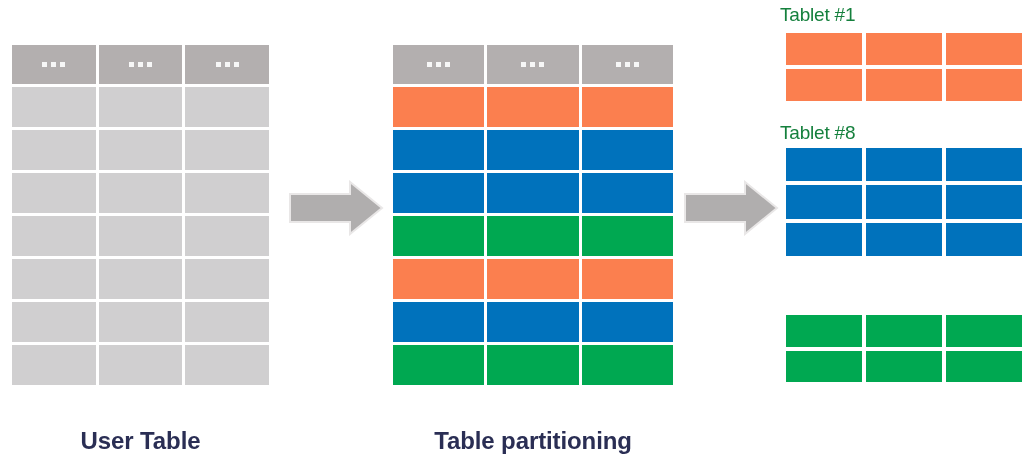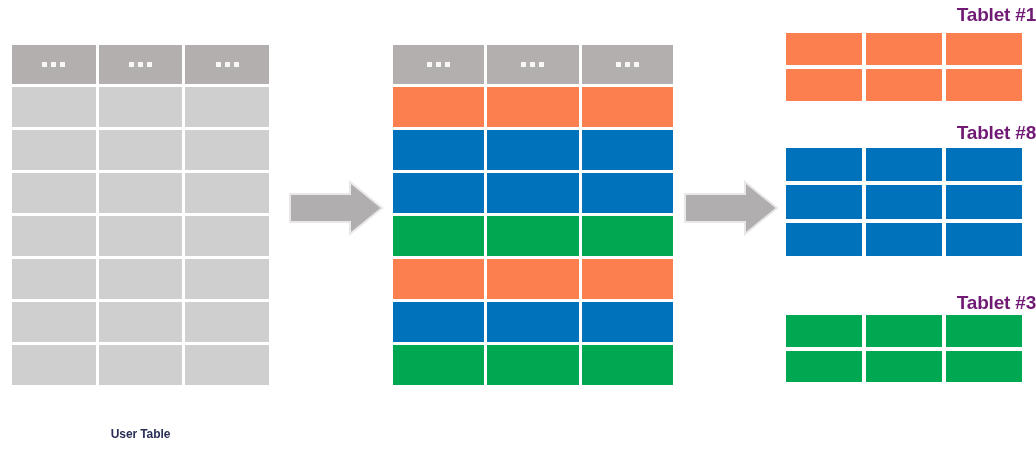--- a/index.html
+++ b/index.html
@@ -81,24 +81,24 @@
 
   .cell-orange { background: #fb7f4f; }
   .cell-blue   { background: #0072bc; }
   .cell-green  { background: #00a851; }
 
   
   .tablet-title {
     position: absolute;
     width: 256px;
     left: 780px;
-    text-align: right;
+    text-align: left;
     font-size: 19px;
-    font-weight: bold;
-    color: #701a75;
+    font-weight: normal;
+    color: #15803d;
     letter-spacing: -0.2px;
   }
   #tablet1-title { top: 4px; }
   #tablet2-title { top: 122px; }
   #tablet3-title { top: 292px; }
 
   .tablet-table {
     left: 786px;
     width: 240px;
   }
@@ -114,21 +114,21 @@
     width: 96px;
     height: 56px;
   }
   #arrow-1 { left: 288px; top: 180px; }
   #arrow-2 { left: 683px; top: 180px; }
 
   
   .caption {
     position: absolute;
     text-align: center;
-    font-size: 12px;
+    font-size: 24px;
     font-weight: bold;
     color: #2a2e54;
     letter-spacing: -0.1px;
   }
   #caption-user      { left: 12px;  top: 427px; width: 257px; }
   #caption-partition { left: 393px; top: 427px; width: 280px; }
   #caption-tablets   { left: 780px; top: 427px; width: 256px; }
 </style>
 </head>
 <body>
@@ -295,29 +295,29 @@
       <div class="cell cell-blue"></div>
       <div class="cell cell-blue"></div>
     </div>
     <div class="row">
       <div class="cell cell-blue"></div>
       <div class="cell cell-blue"></div>
       <div class="cell cell-blue"></div>
     </div>
   </div>
 
-  <div class="tablet-title" id="tablet3-title">Tablet #3</div>
   <div class="tbl tablet-table" id="tablet3-table">
     <div class="row">
       <div class="cell cell-green"></div>
       <div class="cell cell-green"></div>
       <div class="cell cell-green"></div>
     </div>
     <div class="row">
       <div class="cell cell-green"></div>
       <div class="cell cell-green"></div>
       <div class="cell cell-green"></div>
     </div>
   </div>
 
   <div class="caption" id="caption-user">User Table</div>
+  <div class="caption" id="caption-partition">Table partitioning</div>
 
 </div>
 
 </body></html>

